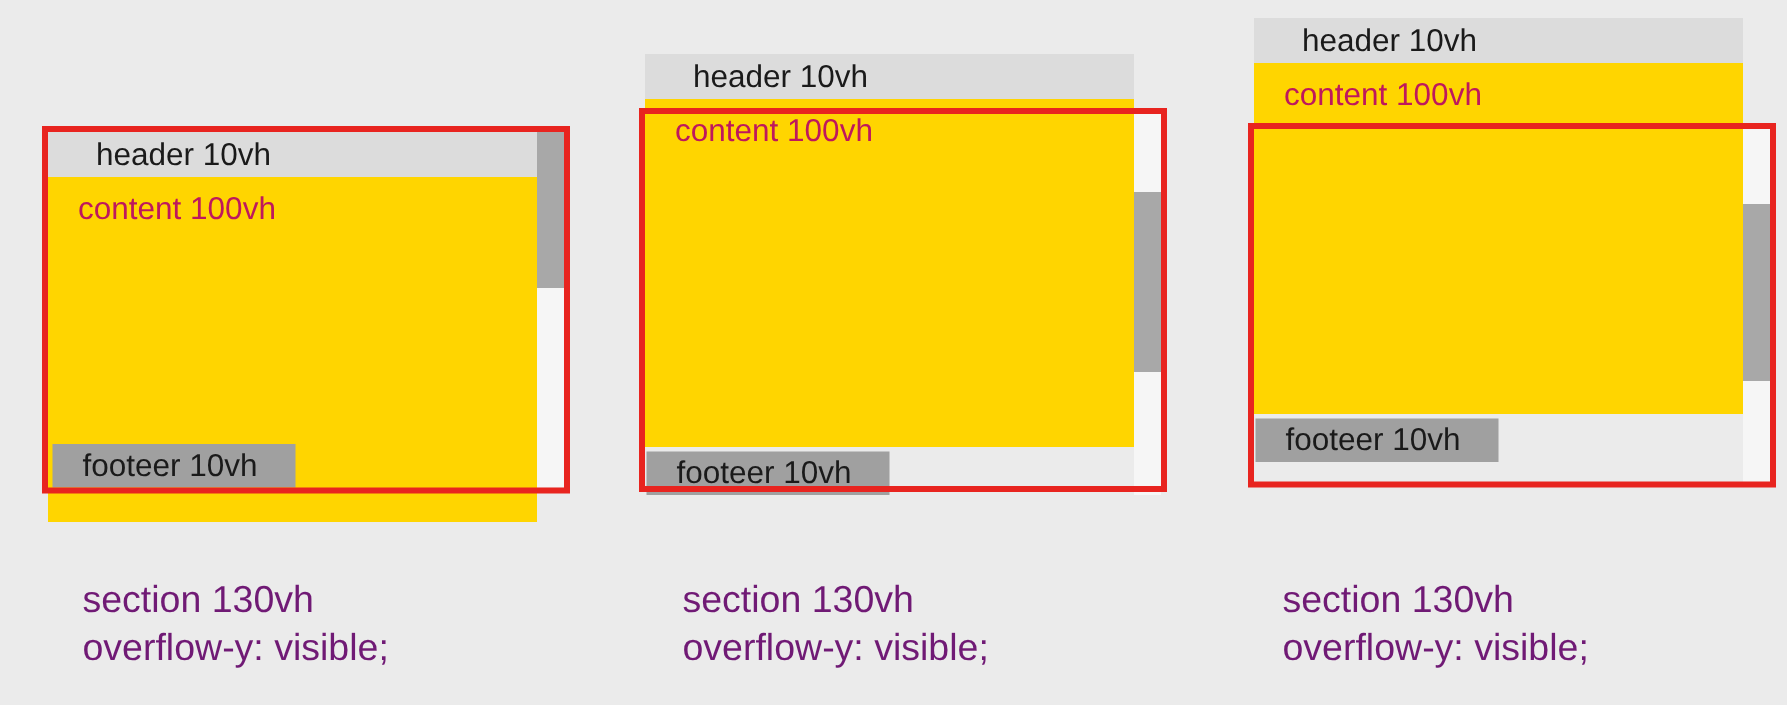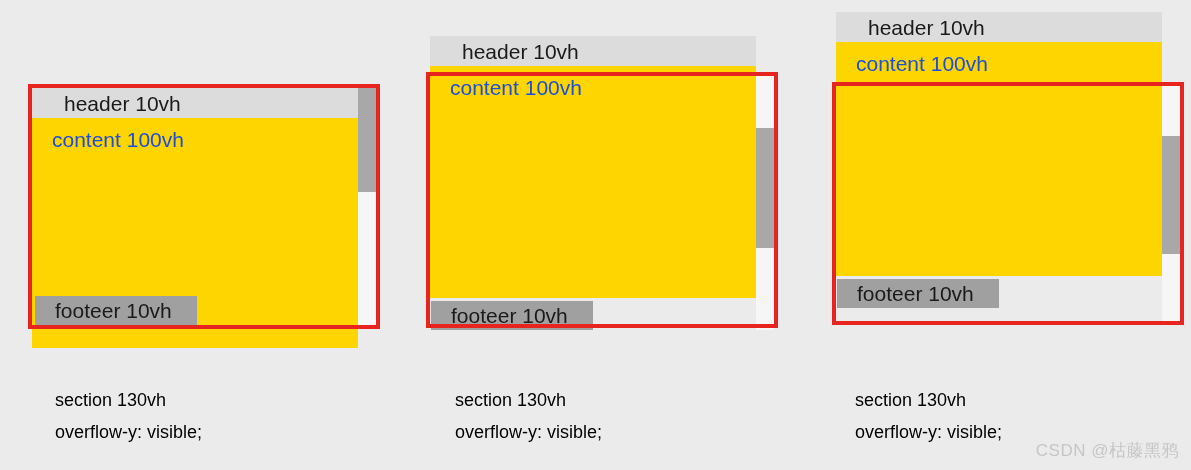--- a/index.html
+++ b/index.html
@@ -29,21 +29,21 @@
     font-size: 21px;
     line-height: 1;
     display: flex;
     align-items: center;
     padding-left: 32px;
     box-sizing: border-box;
     white-space: nowrap;
   }
   .band-content {
     background: #ffd500;
-    color: #1d4ed8;
+    color: #be185d;
     font-size: 21px;
     line-height: 1;
     box-sizing: border-box;
     padding-left: 20px;
     padding-top: 11px;
     white-space: nowrap;
   }
   .band-footer {
     background: #a0a0a0;
     color: #1a1a1a;
@@ -71,22 +71,22 @@
   .viewport-frame {
     border: 4px solid #e8241f;
     box-sizing: border-box;
     pointer-events: none;
     background: transparent;
   }
 
   
   .caption {
     position: absolute;
-    color: #000000;
-    font-size: 18px;
+    color: #701a75;
+    font-size: 25px;
     line-height: 32px;
     white-space: nowrap;
   }
   .caption div { white-space: nowrap; }
 
   
   .watermark {
     position: absolute;
     right: 12px;
     bottom: 8px;
@@ -158,15 +158,14 @@
   <div class="caption" style="left:455px; top:384px;">
     <div>section 130vh</div>
     <div>overflow-y: visible;</div>
   </div>
 
   <div class="caption" style="left:855px; top:384px;">
     <div>section 130vh</div>
     <div>overflow-y: visible;</div>
   </div>
 
-  <div class="watermark">CSDN @枯藤黑鸦</div>
 
 </div>
 
 </body></html>

